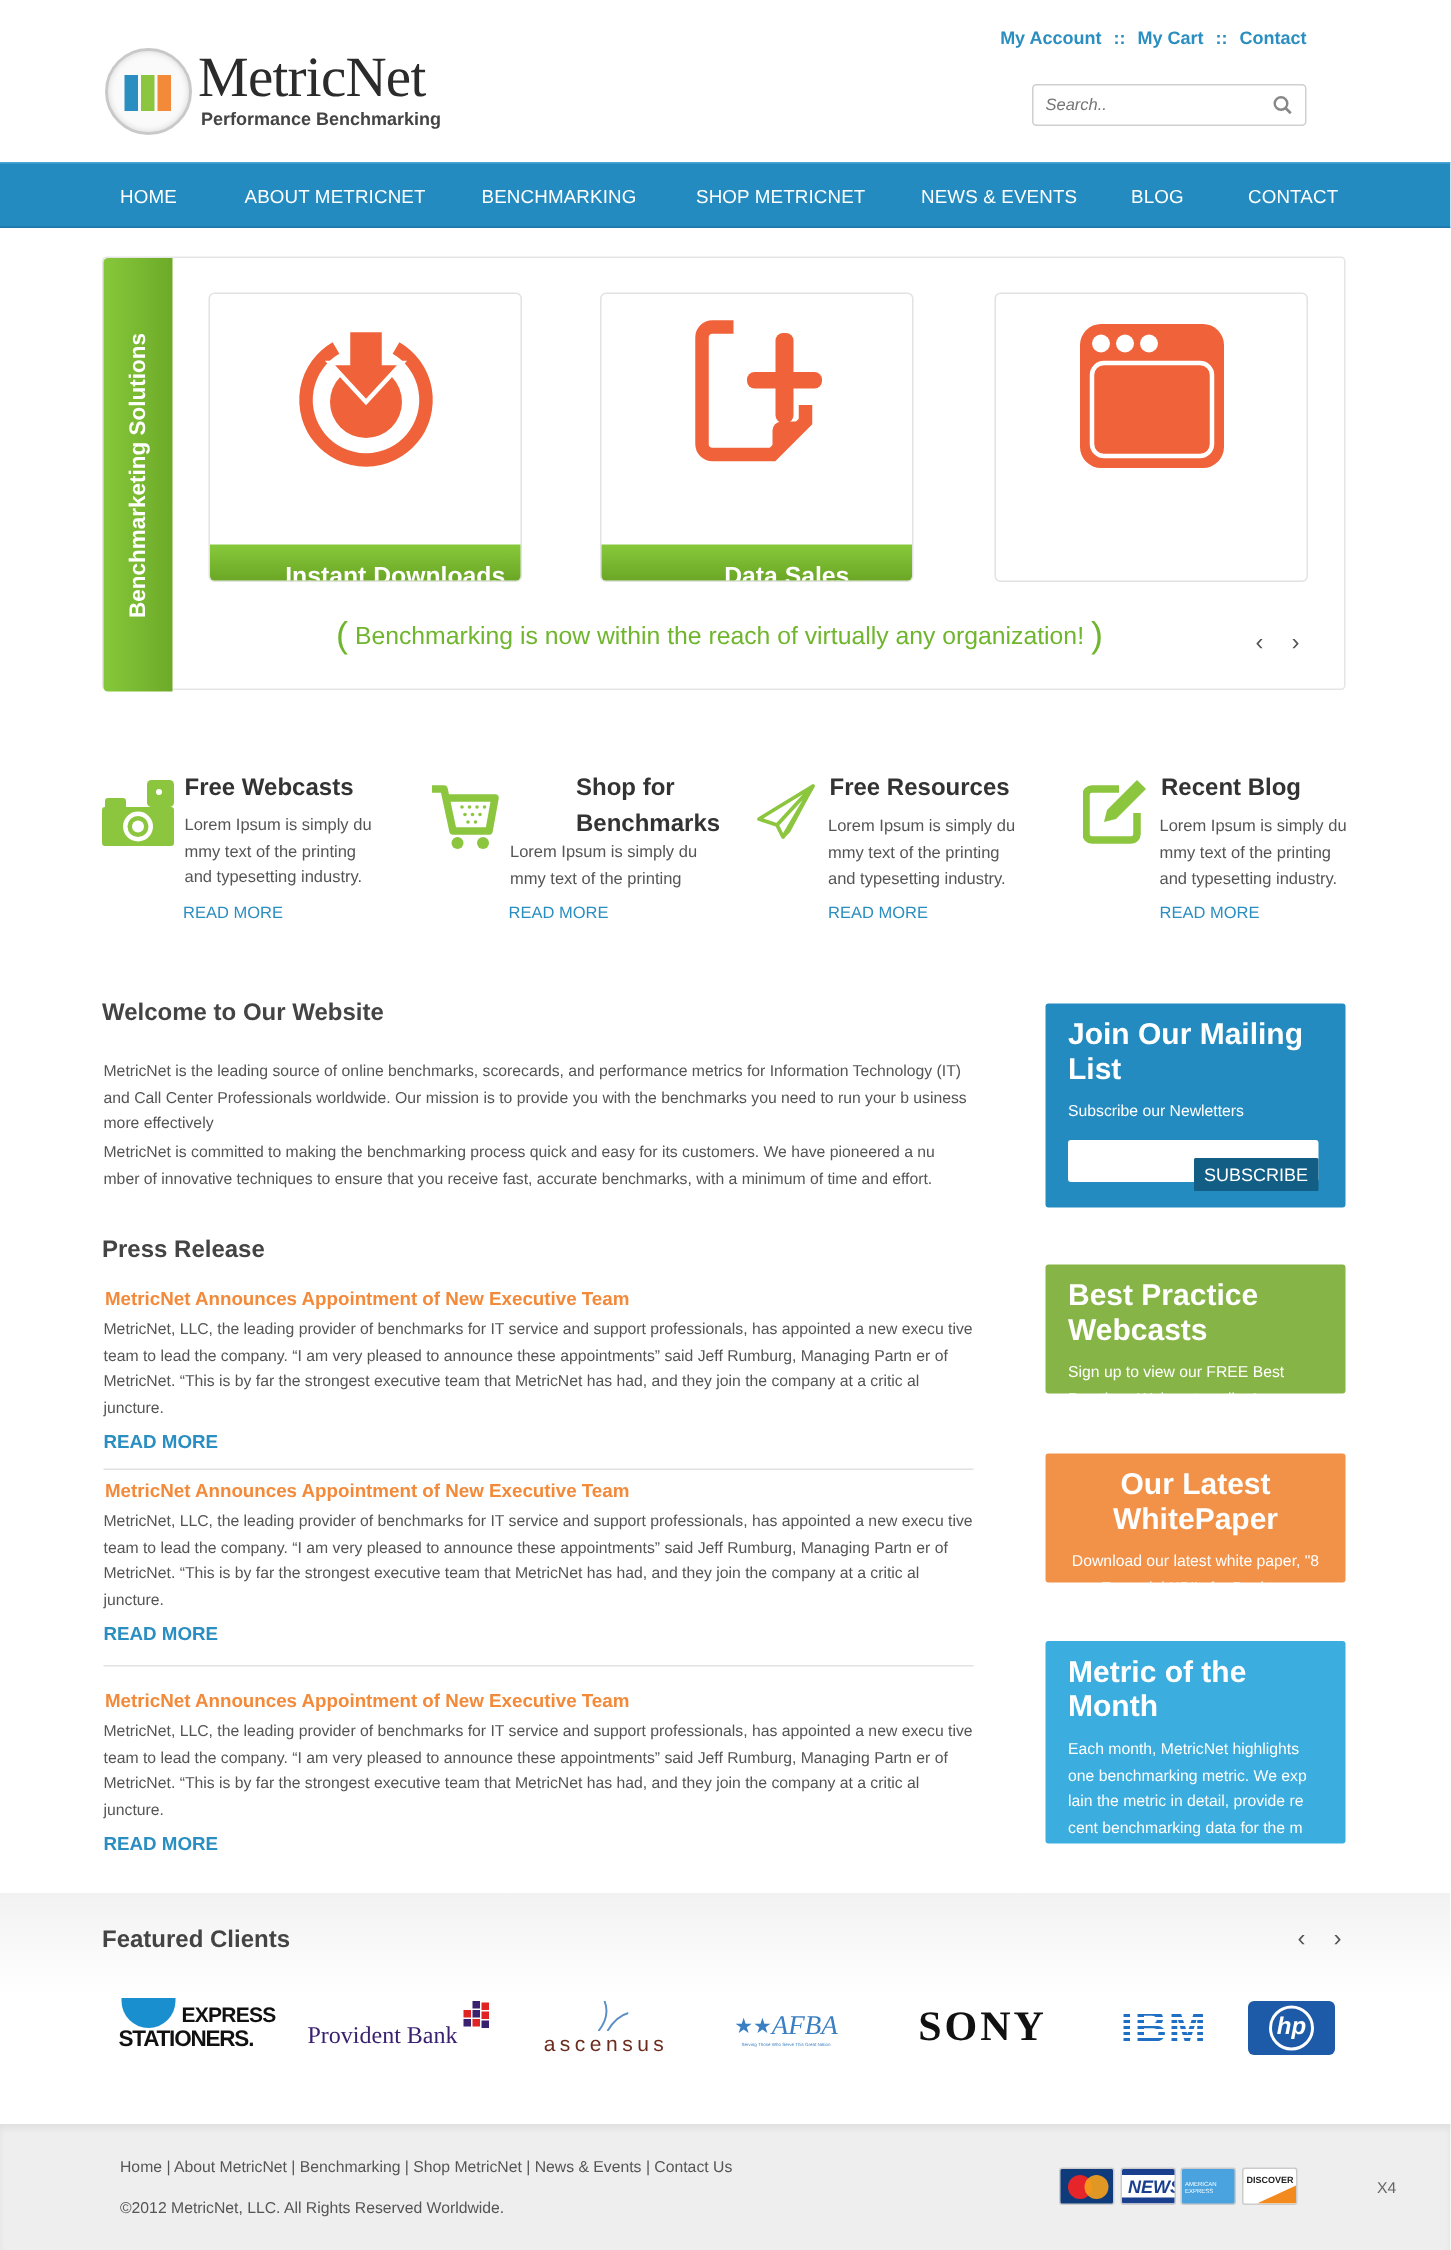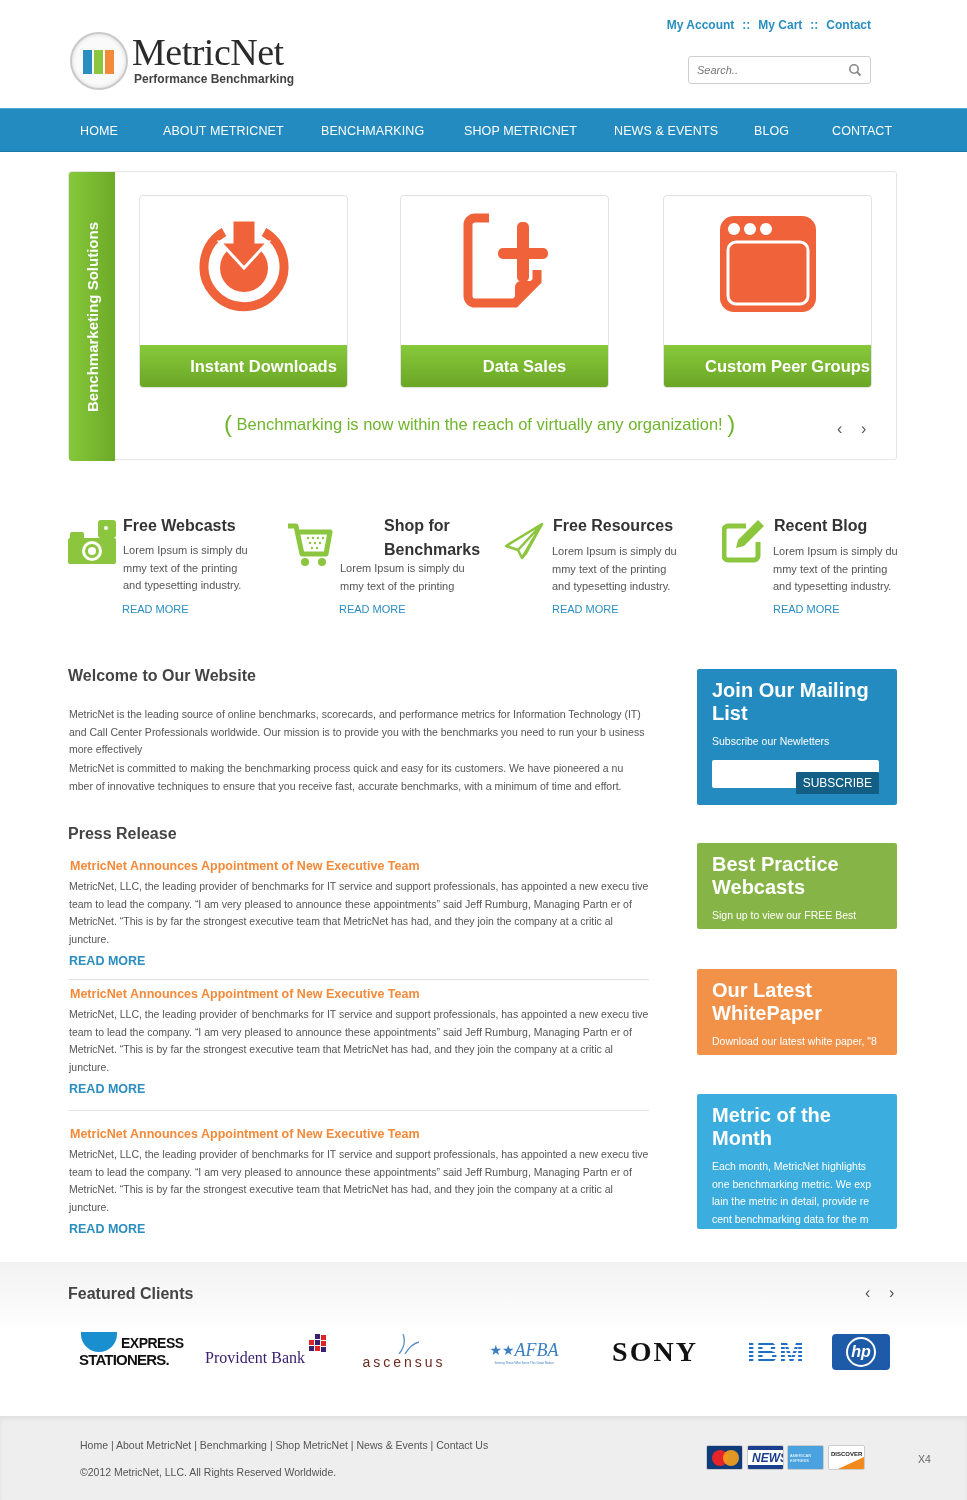--- a/index.html
+++ b/index.html
@@ -22,21 +22,21 @@
   
   .nav { position: absolute; left: 0; top: 108px; width: 967px; height: 44px; background: #238bbf; border-top: 1px solid #4aa8d6; border-bottom: 1px solid #1a77a6; }
   .nav-item { position: absolute; top: 15px; font-size: 12.5px; color: #fff; letter-spacing: 0.1px; }
 
   
   .slider { position: absolute; left: 68px; top: 171px; width: 829px; height: 289px; border: 1px solid #e5e5e5; border-radius: 3px; background: #fff; }
   .slider-tab { position: absolute; left: 0; top: 0; width: 46px; height: 289px; background: linear-gradient(to right, #86c83b, #6daa28); border-radius: 3px 0 0 3px; }
   .slider-tab-label { position: absolute; left: 23px; top: 145px; transform: translate(-50%, -50%) rotate(-90deg); white-space: nowrap; color: #fff; font-size: 15px; font-weight: bold; }
   .card { position: absolute; top: 23px; width: 209px; height: 193px; border: 1px solid #e2e2e2; border-radius: 4px; background: #fff; overflow: hidden; }
   .card-icon { position: absolute; left: 50%; top: 16px; transform: translateX(-50%); width: 100px; height: 100px; }
-  .card-label { position: absolute; left: -1px; right: -1px; bottom: -1px; height: 43px; background: linear-gradient(to bottom, #87c93b, #6aa524); color: #fff; font-weight: bold; font-size: 16.5px; text-align: center; line-height: 43px; border-radius: 0 0 4px 4px; padding-left: 40px; }
+  .card-label { position: absolute; left: -1px; right: -1px; bottom: -1px; height: 25px; background: linear-gradient(to bottom, #87c93b, #6aa524); color: #fff; font-weight: bold; font-size: 16.5px; text-align: center; line-height: 43px; border-radius: 0 0 4px 4px; padding-left: 40px; }
   .tagline { position: absolute; left: 155px; top: 238px; font-size: 16.5px; color: #6fb52d; white-space: nowrap; }
   .tagline .paren { font-size: 24px; vertical-align: -2px; }
   .arrow { position: absolute; font-size: 16px; color: #555; top: 248px; }
 
   
   .feature { position: absolute; top: 514px; width: 200px; }
   .feature-icon { position: absolute; left: 0; top: 0; width: 48px; height: 50px; }
   .feature-title { position: absolute; font-size: 16px; font-weight: bold; color: #333; line-height: 24px; }
   .feature-text { position: absolute; font-size: 11px; color: #555; line-height: 17.5px; }
   .feature-more { position: absolute; font-size: 11px; color: #2a8ec0; }
@@ -131,21 +131,20 @@
   </div>
 
   <div class="card" style="left:594px">
     <svg class="card-icon" viewBox="0 0 100 100">
       <rect x="2" y="4" width="96" height="96" rx="14" fill="#f0633a"></rect>
       <circle cx="16" cy="17" r="6" fill="#fff"></circle>
       <circle cx="32" cy="17" r="6" fill="#fff"></circle>
       <circle cx="48" cy="17" r="6" fill="#fff"></circle>
       <rect x="10" y="30" width="80" height="62" rx="8" fill="#f0633a" stroke="#fff" stroke-width="3"></rect>
     </svg>
-    <div class="card-label">Custom Peer Groups</div>
   </div>
 
   <div class="tagline">
     <span class="paren">(</span>
     <span>Benchmarking is now within the reach of virtually any organization!</span>
     <span class="paren">)</span>
   </div>
   <span class="arrow" style="left:768px">‹</span>
   <span class="arrow" style="left:792px">›</span>
 </div>
@@ -238,21 +237,21 @@
   <div class="box-text">Subscribe our Newletters</div>
   <input class="mail-input" type="text" value="" style="">
   <span class="sub-btn">SUBSCRIBE</span>
 </div>
 
 <div class="box" style="top:843px;height:86px;background:#87b446;">
   <div class="box-title">Best Practice Webcasts</div>
   <div class="box-text">Sign up to view our FREE Best Practices Webcasts online!</div>
 </div>
 
-<div class="box" style="top:969px;height:86px;background:#f29148;">
+<div class="box" style="top:969px;height:86px;background:#f29148;text-align:center;">
   <div class="box-title">Our Latest WhitePaper</div>
   <div class="box-text">Download our latest white paper, "8 Essential KPI's for Desktop</div>
 </div>
 
 <div class="box" style="top:1094px;height:135px;background:#3badde;">
   <div class="box-title">Metric of the Month</div>
   <div class="box-text">Each month, MetricNet highlights one benchmarking metric. We exp lain the metric in detail, provide re cent benchmarking data for the m etric</div>
 </div>
 
 <div class="clients-bg"></div>

